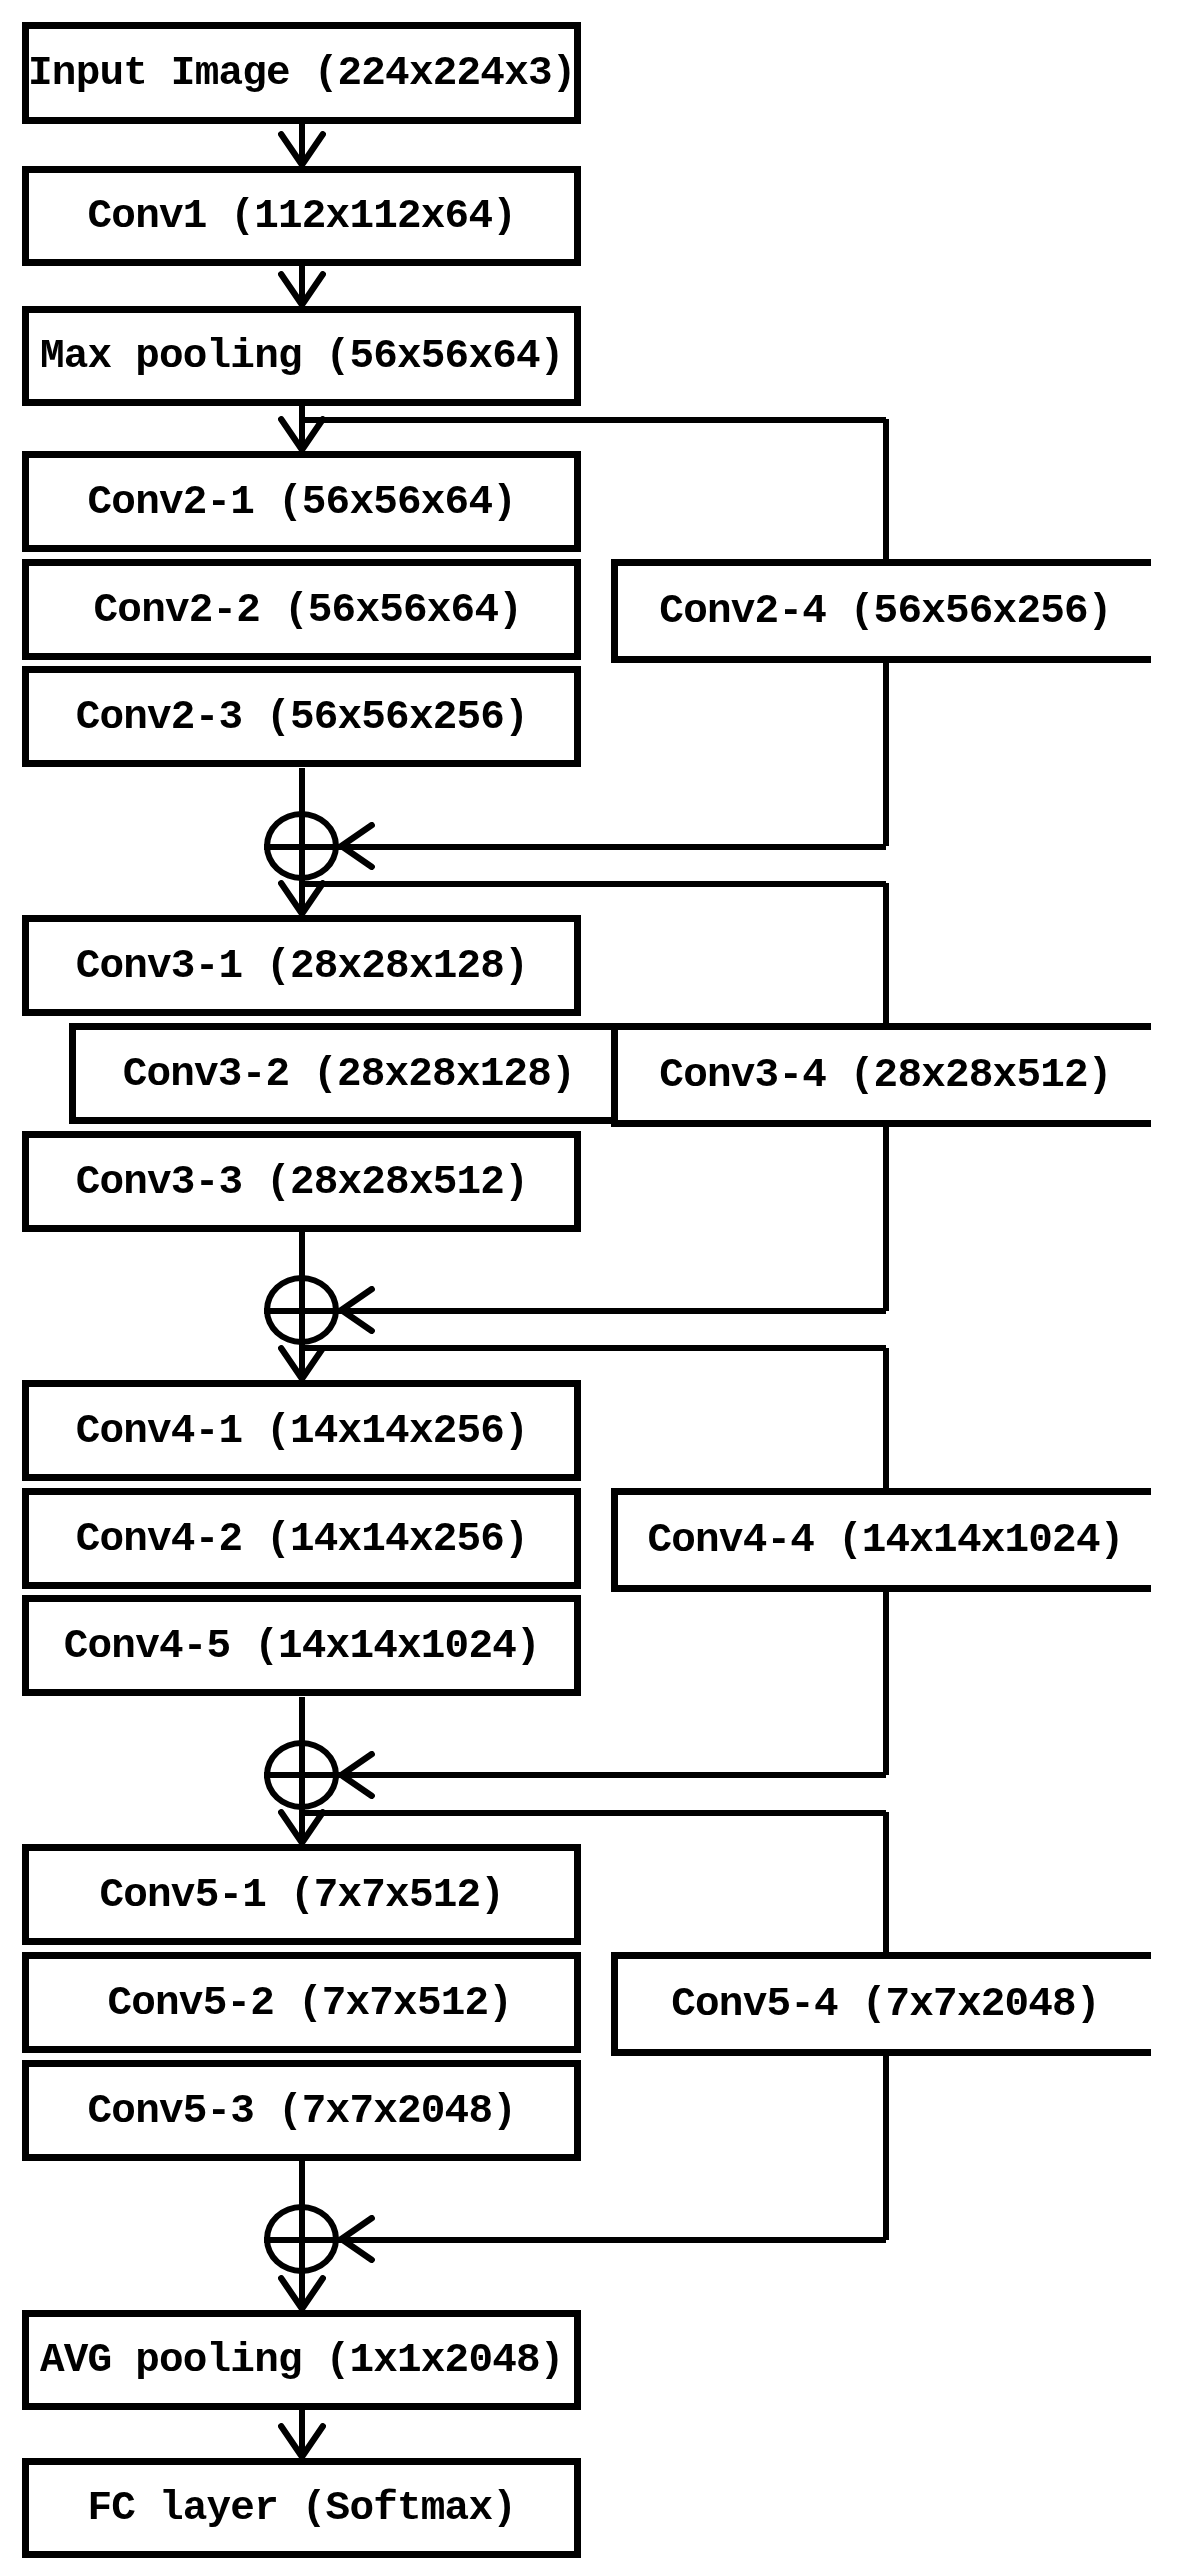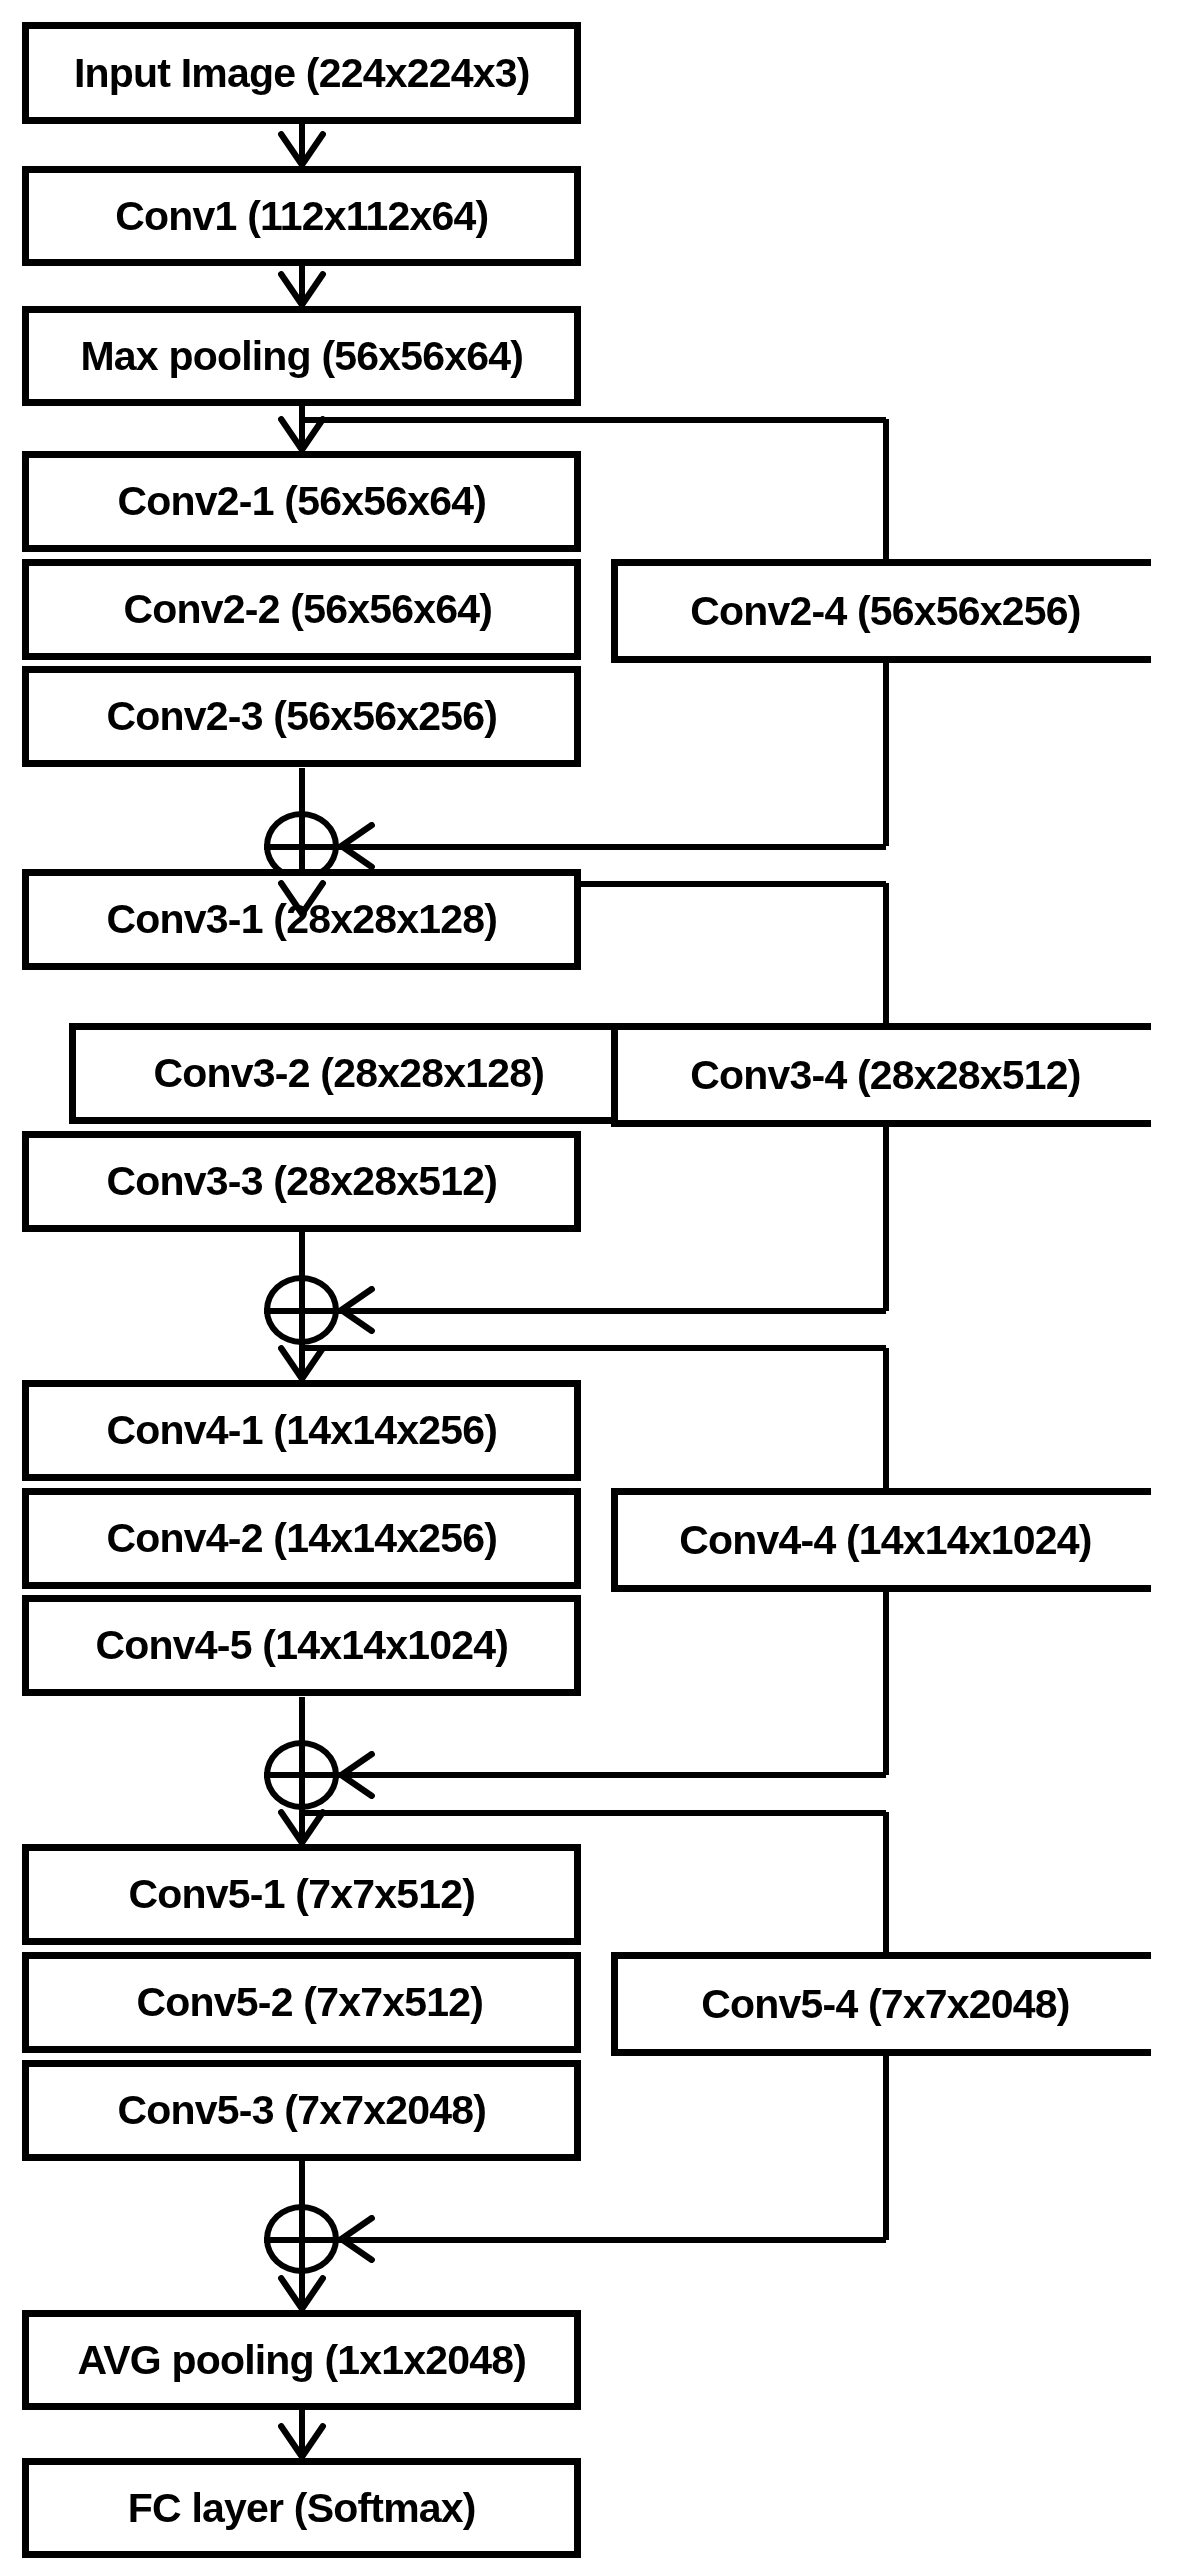--- a/index.html
+++ b/index.html
@@ -8,21 +8,21 @@
     --fill:#ffffff;
     --text:#000000;
     --bg:#ffffff;
   }
   html,body{margin:0;padding:0;background:var(--bg);}
   #canvas{
     position:relative;
     width:1151px;
     height:2576px;
     background:var(--bg);
-    font-family:Liberation Sans, sans-serif;
+    font-family:Liberation Mono, monospace;
     overflow:hidden;
   }
   .node{
     position:absolute;
     box-sizing:border-box;
     border:7.2px solid var(--line);
     background:var(--fill);
     color:var(--text);
     display:flex;
     align-items:center;
@@ -76,21 +76,21 @@
     <div class="line" style="left: 883px; top: 2056px; width: 5.6px; height: 184px;"></div>
     <div class="line" style="left: 264px; top: 2237px; width: 622px; height: 5.6px;"></div>
     <div class="merge" style="left: 264px; top: 2204px; width: 75px; height: 70px;"></div>
     <div class="node" style="left: 22.3px; top: 22.3px; width: 559px; height: 102px;">Input Image (224x224x3)</div>
     <div class="node" style="left: 22.3px; top: 166px; width: 559px; height: 100px;">Conv1 (112x112x64)</div>
     <div class="node" style="left: 22.3px; top: 306px; width: 559px; height: 100px;">Max pooling (56x56x64)</div>
     <div class="node" style="left: 22.3px; top: 451px; width: 559px; height: 101px;">Conv2-1 (56x56x64)</div>
     <div class="node" style="left: 22.3px; top: 559px; width: 559px; height: 101px; padding-left: 12px;">Conv2-2 (56x56x64)</div>
     <div class="node" style="left: 22.3px; top: 666px; width: 559px; height: 101px;">Conv2-3 (56x56x256)</div>
     <div class="node" style="left: 611px; top: 559px; width: 549px; height: 104px;">Conv2-4 (56x56x256)</div>
-    <div class="node" style="left: 22.3px; top: 869px; width: 559px; height: 101px;">Conv3-1 (28x28x128)</div>
+    <div class="node" style="left: 22.3px; top: 915px; width: 559px; height: 101px;">Conv3-1 (28x28x128)</div>
     <div class="node" style="left: 22.3px; top: 1023px; width: 559px; height: 101px; margin-left: 47px;">Conv3-2 (28x28x128)</div>
     <div class="node" style="left: 22.3px; top: 1131px; width: 559px; height: 101px;">Conv3-3 (28x28x512)</div>
     <div class="node" style="left: 611px; top: 1023px; width: 549px; height: 104px;">Conv3-4 (28x28x512)</div>
     <div class="node" style="left: 22.3px; top: 1380px; width: 559px; height: 101px;">Conv4-1 (14x14x256)</div>
     <div class="node" style="left: 22.3px; top: 1488px; width: 559px; height: 101px;">Conv4-2 (14x14x256)</div>
     <div class="node" style="left: 22.3px; top: 1595px; width: 559px; height: 101px;">Conv4-5 (14x14x1024)</div>
     <div class="node" style="left: 611px; top: 1488px; width: 549px; height: 104px;">Conv4-4 (14x14x1024)</div>
     <div class="node" style="left: 22.3px; top: 1844px; width: 559px; height: 101px;">Conv5-1 (7x7x512)</div>
     <div class="node" style="left: 22.3px; top: 1952px; width: 559px; height: 101px; padding-left: 16px;">Conv5-2 (7x7x512)</div>
     <div class="node" style="left: 22.3px; top: 2060px; width: 559px; height: 101px;">Conv5-3 (7x7x2048)</div>

